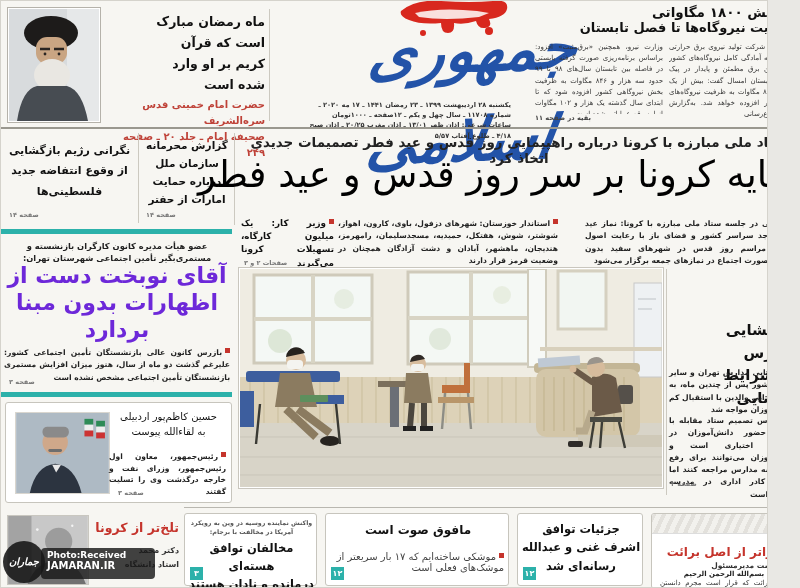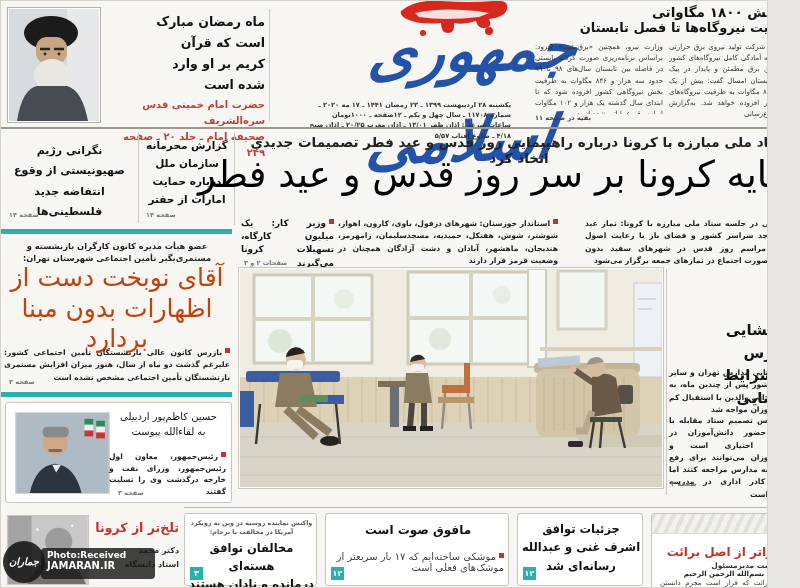--- a/index.html
+++ b/index.html
@@ -70,39 +70,39 @@
   <div class="abs rt" style="left:535px;top:3px;width:262px">
     <div style="font-size:13.5px;font-weight:800;color:#111">افزایش ۱۸۰۰ مگاواتی</div>
     <div style="font-size:13px;font-weight:800;color:#111">ظرفیت نیروگاه‌ها تا فصل تابستان</div>
   </div>
   <div class="abs jt body-xs" style="left:668px;top:41px;width:128px;height:80px;overflow:hidden">مدیرعامل شرکت تولید نیروی برق حرارتی با اشاره به آمادگی کامل نیروگاه‌های کشور برای تأمین برق مطمئن و پایدار در پیک مصرف تابستان امسال گفت: بیش از یک هزار و ۸۰۰ مگاوات به ظرفیت نیروگاه‌های برق کشور افزوده خواهد شد. به‌گزارش پایگاه اطلاع‌رسانی</div>
   <div class="abs jt body-xs" style="left:534px;top:41px;width:128px;height:72px;overflow:hidden">وزارت نیرو، همچنین «برق‌مثبت» افزود: براساس برنامه‌ریزی صورت گرفته بایستی در فاصله بین تابستان سال‌های ۹۸ تا ۹۹ حدود سه هزار و ۸۴۶ مگاوات به ظرفیت بخش نیروگاهی کشور افزوده شود که تا ابتدای سال گذشته یک هزار و ۱۰۲ مگاوات از این رقم عملیاتی شده است.</div>
   <div class="abs" style="left:534px;top:113px;width:128px;text-align:left;font-size:6.6px;font-weight:700;color:#444">بقیه در صفحه ۱۱</div>
 
   <div class="abs" style="left:0;top:126px;width:800px;height:2px;background:#9a988f"></div>
 
-  <div class="abs ctr" style="left:2px;top:140px;width:133px;font-size:11px;font-weight:700;line-height:1.85;color:#111">نگرانی رژیم صهیونیستی از وقوع انتفاضه جدید فلسطینی‌ها</div>
+  <div class="abs ctr" style="left:2px;top:140px;width:133px;font-size:11px;font-weight:700;line-height:1.85;color:#111">نگرانی رژیم بازگشایی از وقوع انتفاضه جدید فلسطینی‌ها</div>
   <div class="abs pg" style="left:8px;top:210px">صفحه ۱۴</div>
   <div class="abs vline" style="left:137px;top:132px;height:90px"></div>
   <div class="abs ctr" style="left:141px;top:136px;width:90px;font-size:10.5px;font-weight:700;line-height:1.7;color:#111">گزارش محرمانه سازمان ملل درباره حمایت امارات از حفتر</div>
   <div class="abs pg" style="left:145px;top:210px">صفحه ۱۴</div>
   <div class="abs vline" style="left:233px;top:132px;height:92px"></div>
 
   <div class="abs ctr kick" style="left:240px;top:133px;width:556px;font-size:13.5px">ستاد ملی مبارزه با کرونا درباره راهپیمایی روز قدس و عید فطر تصمیمات جدیدی اتخاذ کرد</div>
   <div class="abs ctr" style="left:238px;top:152px;width:560px;font-size:37px;font-weight:400;color:#000000;white-space:nowrap;letter-spacing:-1px">سایه کرونا بر سر روز قدس و عید فطر</div>
 
   <div class="abs jt body-sm" style="left:584px;top:217px;width:233px"><span class="mk"></span><span>دکتر روحانی در جلسه ستاد ملی مبارزه با کرونا: نماز عید فطر در مساجد سراسر کشور و فضای باز با رعایت اصول بهداشتی و مراسم روز قدس در شهرهای سفید بدون راهپیمایی به صورت اجتماع در نمازهای جمعه برگزار می‌شود</span></div>
   <div class="abs jt body-sm" style="left:337px;top:217px;width:220px"><span class="mk"></span><span>استاندار خوزستان: شهرهای دزفول، باوی، کارون، اهواز، شوشتر، شوش، هفتکل، حمیدیه، مسجدسلیمان، رامهرمز، هندیجان، ماهشهر، آبادان و دشت آزادگان همچنان در وضعیت قرمز قرار دارند</span></div>
 
   <div class="abs jt" style="left:240px;top:216px;width:93px;font-size:8.8px;font-weight:700;line-height:1.5;color:#111"><span class="mk"></span><span>وزیر کار: یک میلیون کارگاه، تسهیلات کرونا می‌گیرند</span></div>
   <div class="abs pg" style="left:243px;top:258px">صفحات ۲ و ۳</div>
 
   <div class="abs tealbar" style="left:0;top:228px;width:231px;height:5px"></div>
   <div class="abs ctr kick" style="left:8px;top:240px;width:216px;font-size:8.3px;line-height:1.4">عضو هیأت مدیره کانون کارگران بازنشسته و مستمری‌بگیر تأمین اجتماعی شهرستان تهران:</div>
-  <div class="abs ctr" style="left:4px;top:262px;width:224px;font-size:25px;font-weight:400;color:#c2410c;line-height:1.22">
+  <div class="abs ctr" style="left:4px;top:262px;width:224px;font-size:22px;font-weight:700;color:#6d28d9;line-height:1.22">
     <div>آقای نوبخت دست از</div>
     <div>اظهارات بدون مبنا</div>
     <div>بردارد</div>
   </div>
   <div class="abs jt body-sm" style="left:3px;top:346px;width:226px"><span class="mk"></span><span>بازرس کانون عالی بازنشستگان تأمین اجتماعی کشور: علیرغم گذشت دو ماه از سال، هنوز میزان افزایش مستمری بازنشستگان تأمین اجتماعی مشخص نشده است</span></div>
   <div class="abs pg" style="left:8px;top:377px">صفحه ۳</div>
   <div class="abs tealbar" style="left:0;top:391px;width:231px;height:5px"></div>
 
   <div class="abs bx" style="left:4px;top:401px;width:227px;height:101px">
     <svg class="abs" style="left:9px;top:9px;border:1px solid #d9d6cf" width="95" height="82" viewBox="0 0 95 82">

